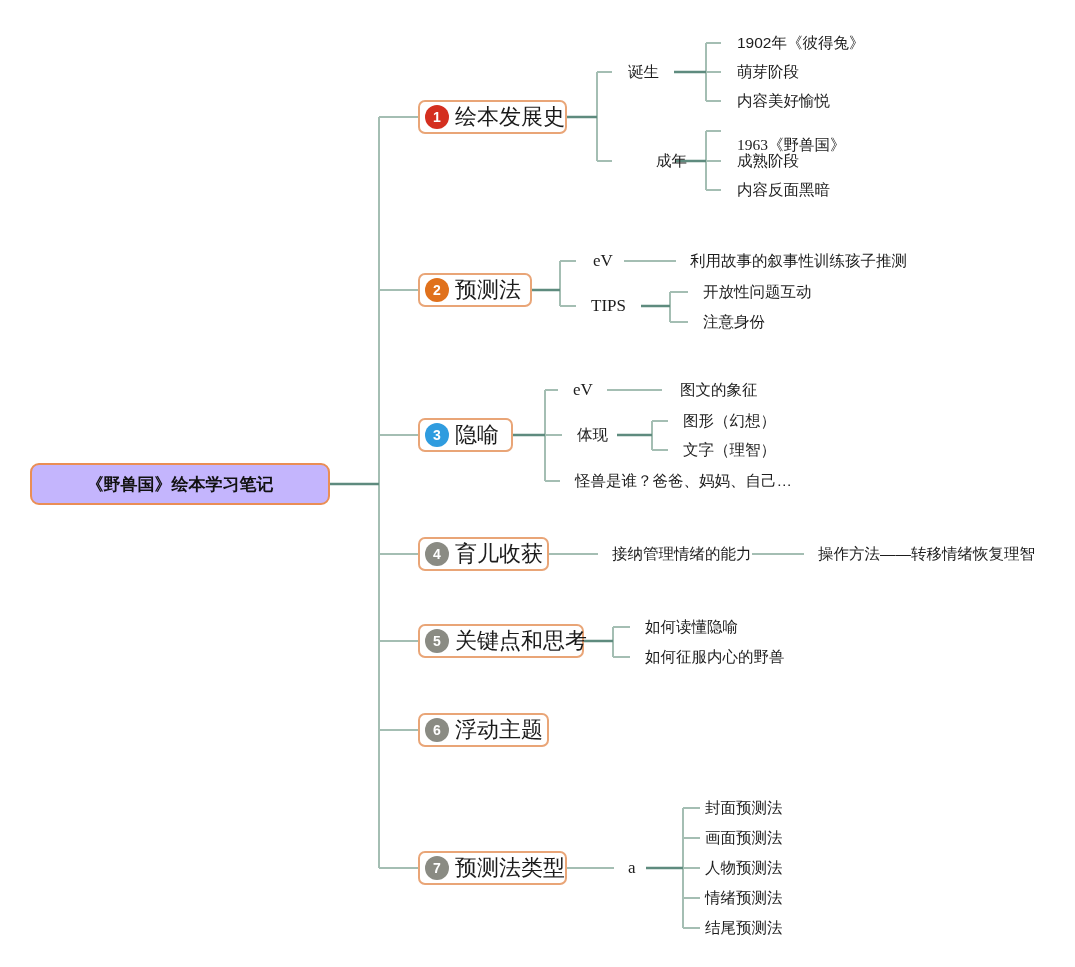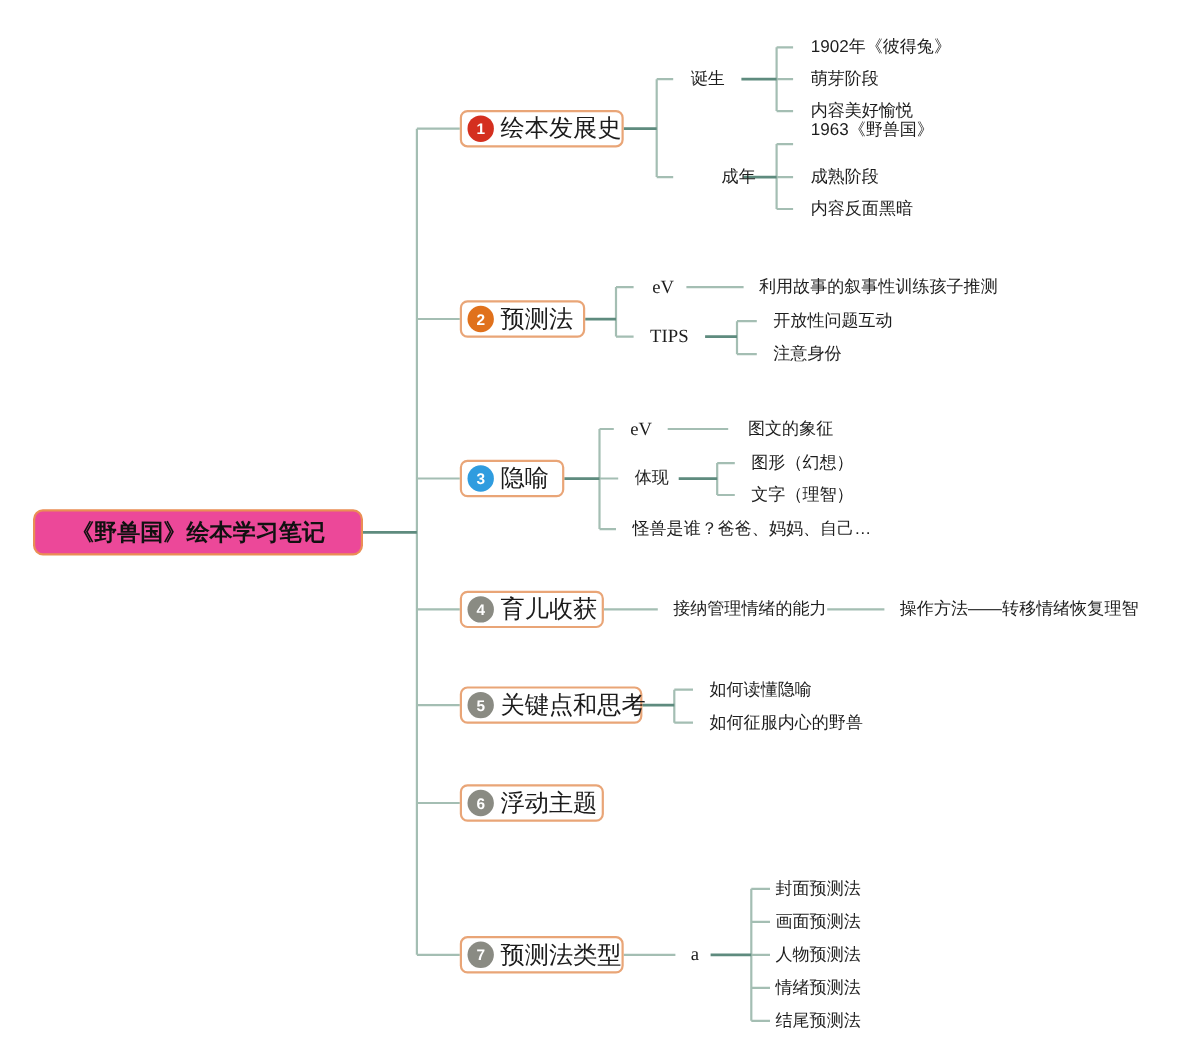--- a/index.html
+++ b/index.html
@@ -7,23 +7,23 @@
     position:relative;
     width:1075px;height:967px;
     background:#ffffff;
     font-family:"Liberation Sans","DejaVu Sans",sans-serif;
     color:#1d1d1d;
     overflow:hidden;
   }
   svg.lines{position:absolute;left:0;top:0;z-index:0;}
   .root-node{
     position:absolute;left:30px;top:463px;width:300px;height:42px;
-    background:#ec4899;border:2px solid #EA8E55;border-radius:9px;
+    background:#c4b5fd;border:2px solid #EA8E55;border-radius:9px;
     display:flex;align-items:center;justify-content:center;
-    font-size:21px;font-weight:bold;color:#111;z-index:2;box-sizing:border-box;
+    font-size:17px;font-weight:bold;color:#111;z-index:2;box-sizing:border-box;
     white-space:nowrap;
   }
   .node{
     position:absolute;height:34px;background:#ffffff;
     border:2px solid #E9A577;border-radius:7px;
     display:flex;align-items:center;gap:6px;padding-left:5px;
     box-sizing:border-box;z-index:2;white-space:nowrap;
   }
   .node-label{font-size:22px;color:#1b1b1b;}
   .badge{
@@ -106,21 +106,21 @@
   <div class="node" style="left:418px;top:851px;width:149px;">
     <span class="badge gray">7</span>
     <span class="node-label">预测法类型</span>
   </div>
 
   <div class="lbl" style="left:628px;top:72px;">诞生</div>
   <div class="lbl" style="left:656px;top:161px;">成年</div>
   <div class="lbl" style="left:737px;top:43px;">1902年《彼得兔》</div>
   <div class="lbl" style="left:737px;top:72px;">萌芽阶段</div>
   <div class="lbl" style="left:737px;top:101px;">内容美好愉悦</div>
-  <div class="lbl" style="left:737px;top:118px;">1963《野兽国》</div>
+  <div class="lbl" style="left:737px;top:145px;font-family:Liberation Serif, serif;">1963《野兽国》</div>
   <div class="lbl" style="left:737px;top:161px;">成熟阶段</div>
   <div class="lbl" style="left:737px;top:190px;">内容反面黑暗</div>
 
   <div class="lbl latin" style="left:593px;top:261px;">eV</div>
   <div class="lbl latin" style="left:591px;top:306px;">TIPS</div>
   <div class="lbl" style="left:690px;top:261px;">利用故事的叙事性训练孩子推测</div>
   <div class="lbl" style="left:703px;top:292px;">开放性问题互动</div>
   <div class="lbl" style="left:703px;top:322px;">注意身份</div>
 
   <div class="lbl latin" style="left:573px;top:390px;">eV</div>

